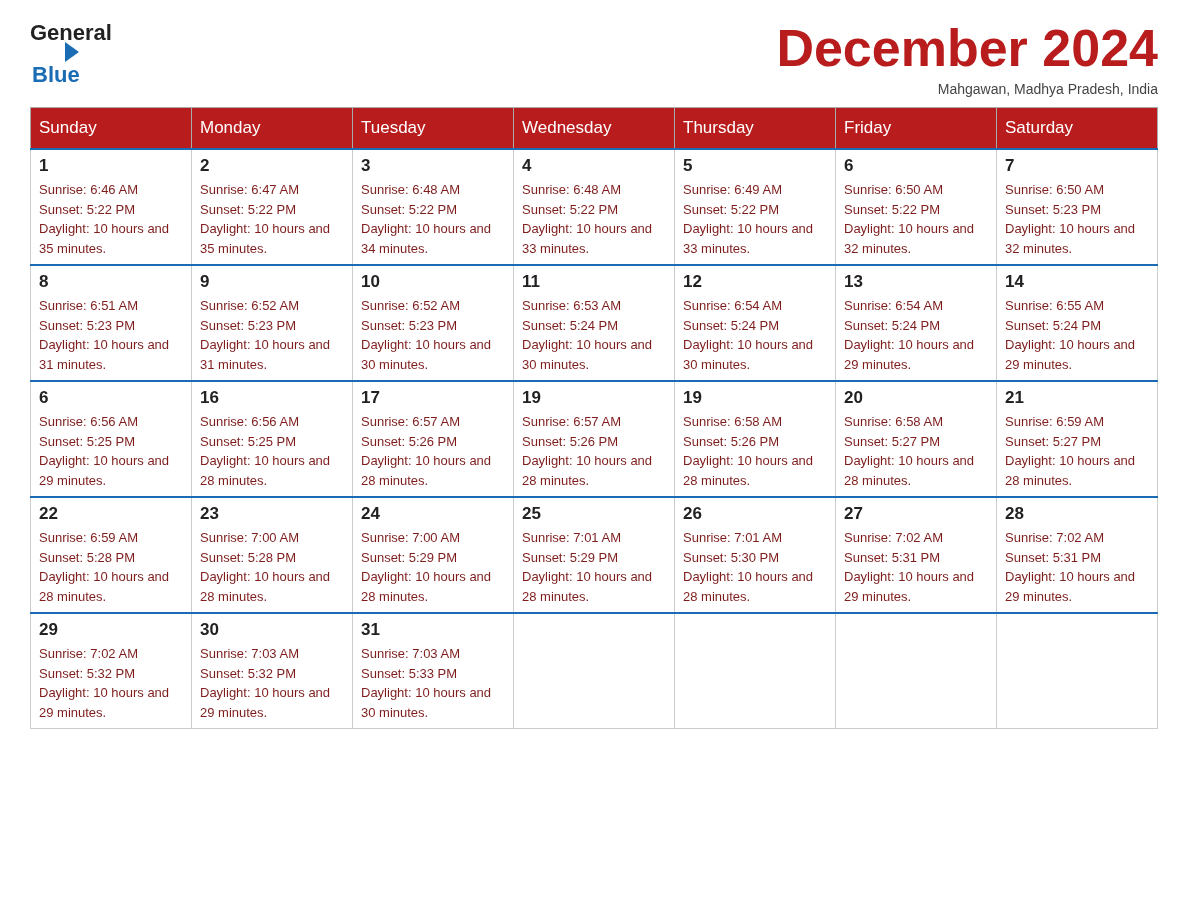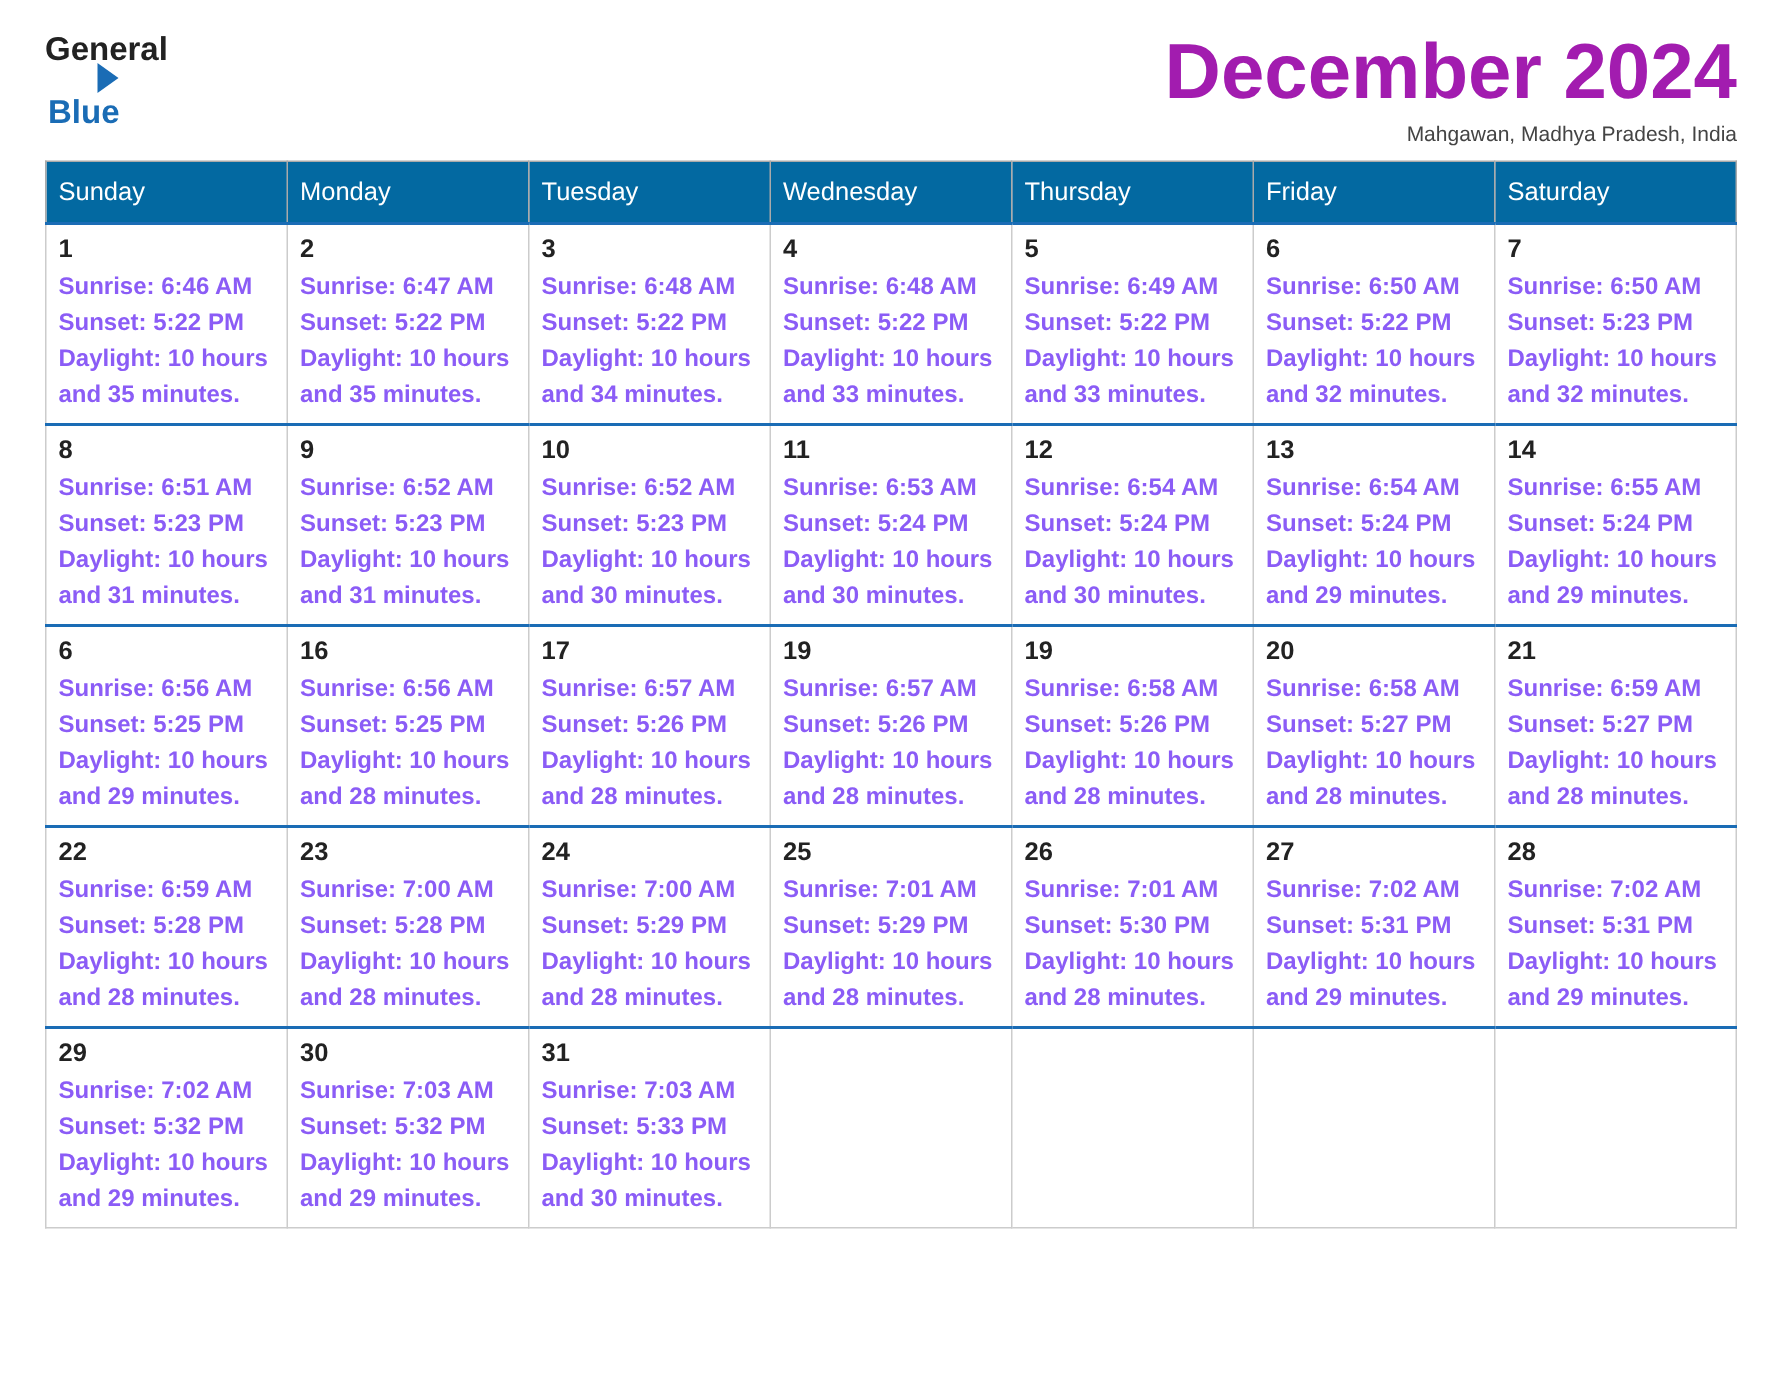--- a/index.html
+++ b/index.html
@@ -34,35 +34,35 @@
       border-bottom: 10px solid transparent;
       margin-left: 2px;
       margin-top: -4px;
     }
     .title-section {
       text-align: right;
     }
     .calendar-title {
       font-size: 52px;
       font-weight: bold;
-      color: #a21caf;
+      color: #b91c1c;
       line-height: 1.1;
     }
     .calendar-subtitle {
       font-size: 14px;
       color: #444;
       margin-top: 4px;
     }
     .calendar-table {
       width: 100%;
       border-collapse: collapse;
       border: 1px solid #aaa;
     }
     .calendar-table th {
-      background-color: #0369a1;
+      background-color: #b91c1c;
       color: #fff;
       font-size: 17px;
       font-weight: normal;
       padding: 10px 8px;
       text-align: left;
       border: 1px solid #aaa;
     }
     .calendar-table td {
       vertical-align: top;
       padding: 6px 8px;
@@ -72,24 +72,23 @@
       height: 110px;
     }
     .day-number {
       font-size: 17px;
       font-weight: bold;
       color: #222;
       display: block;
       margin-bottom: 4px;
     }
     .day-info {
-      font-size: 16px;
-      color: #8b5cf6;
+      font-size: 13px;
+      color: #7f1d1d;
       line-height: 1.5;
-      font-weight: bold;
     }
     .empty-cell {
       background: #fff;
     }
     .week-row td {
       border-top: 2px solid #1a6cb5;
     }
     .logo-wrapper {
       display: flex;
       flex-direction: column;

